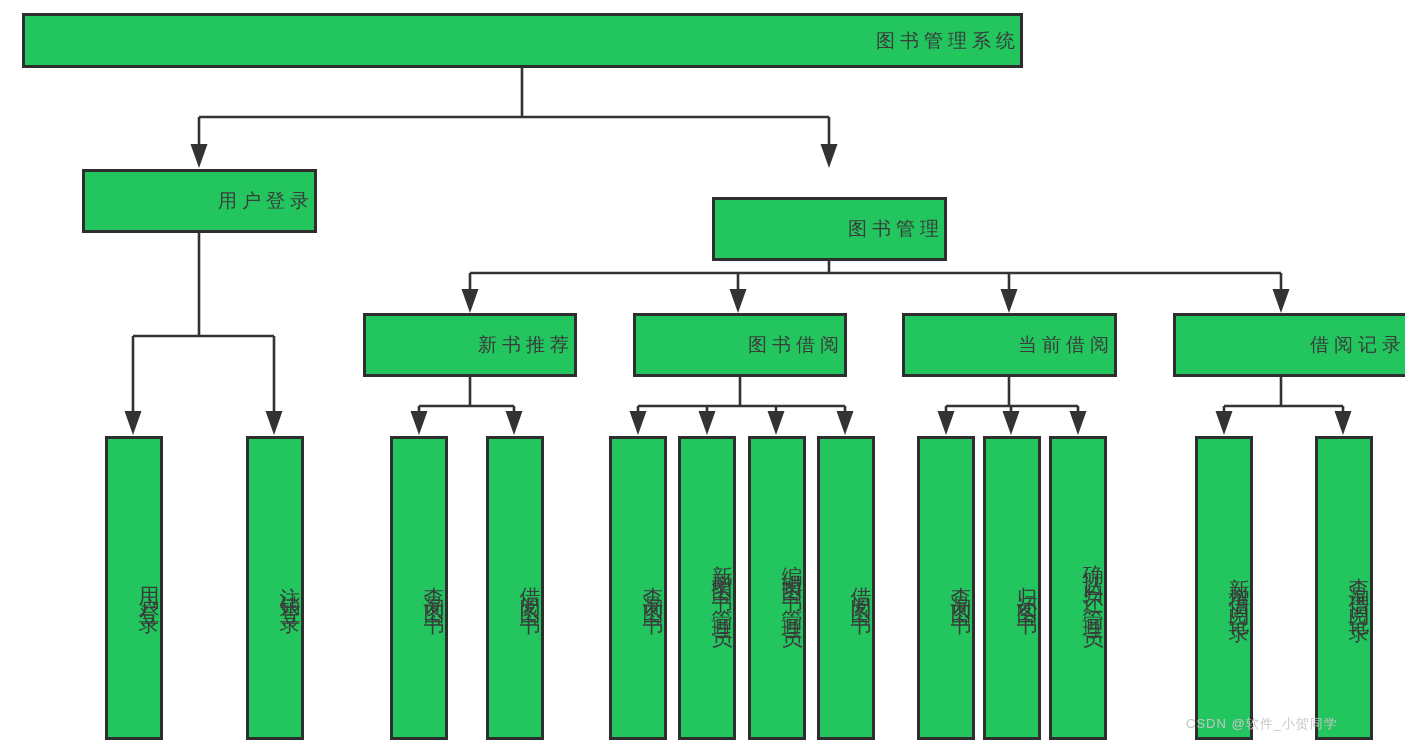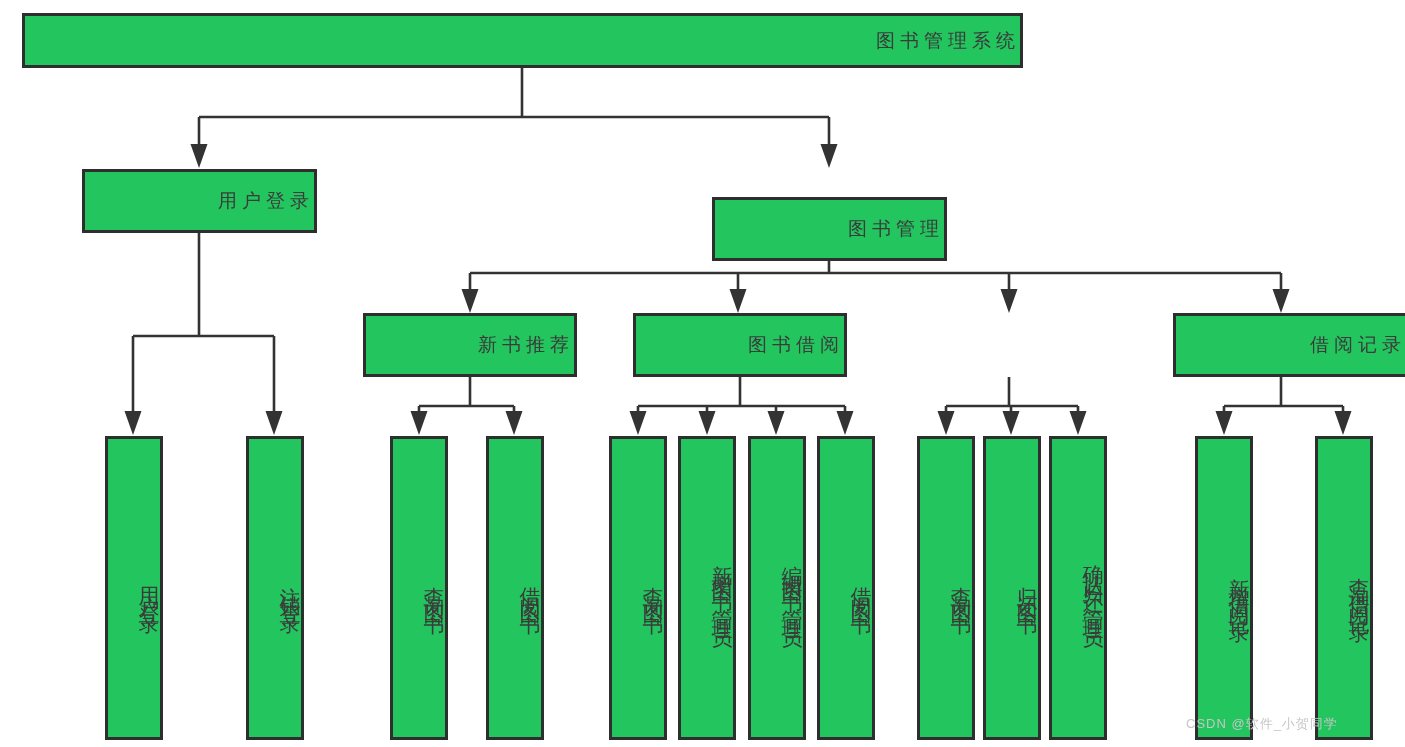--- a/index.html
+++ b/index.html
@@ -91,20 +91,23 @@
   <div class="box h" style="left:712px; top:169px; width:235px; height:64px;margin-top:28px;">
     <span>图书管理</span>
   </div>
 
   <div class="box h" style="left:363px; top:313px; width:214px; height:64px;padding-left:8px;">
     <span>新书推荐</span>
   </div>
   <div class="box h" style="left:633px; top:313px; width:214px; height:64px;padding-left:32px;">
     <span>图书借阅</span>
   </div>
+  <div class="box h" style="left:902px; top:313px; width:215px; height:64px;">
+    <span>当前借阅</span>
+  </div>
   <div class="box h" style="left:1173px; top:313px; width:236px; height:64px;">
     <span>借阅记录</span>
   </div>
 
   <div class="box v" style="left:105px; top:436px; width:58px; height:304px;">
     <span>用户登录</span>
   </div>
   <div class="box v" style="left:246px; top:436px; width:58px; height:304px;">
     <span>注销登录</span>
   </div>

